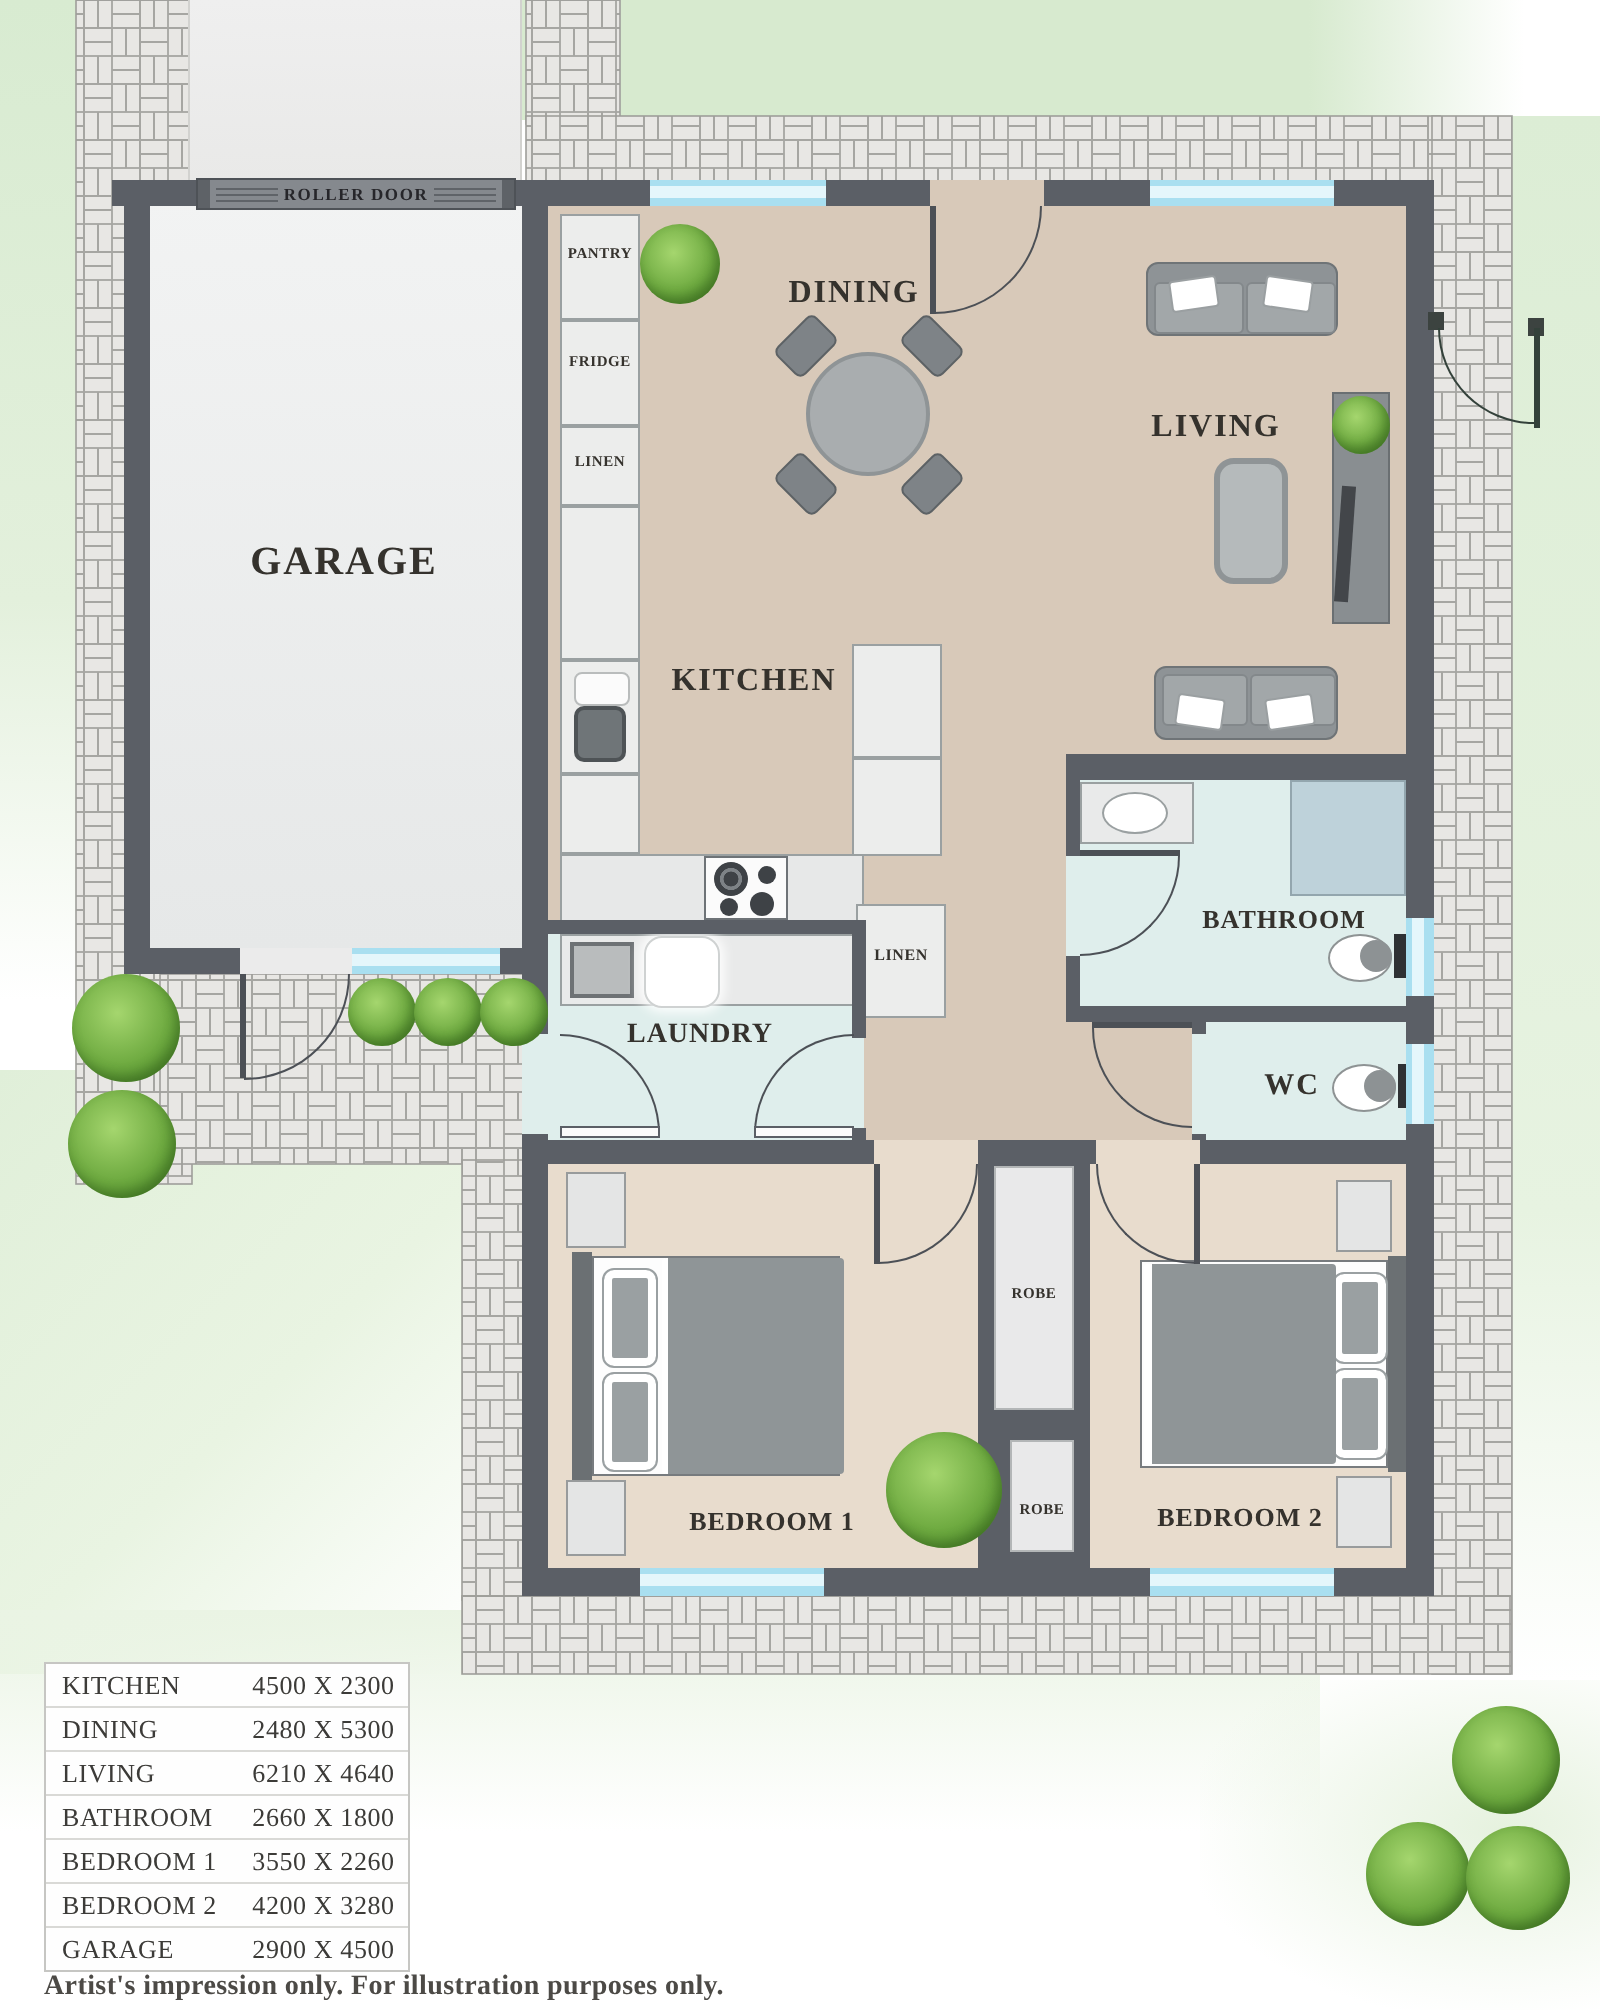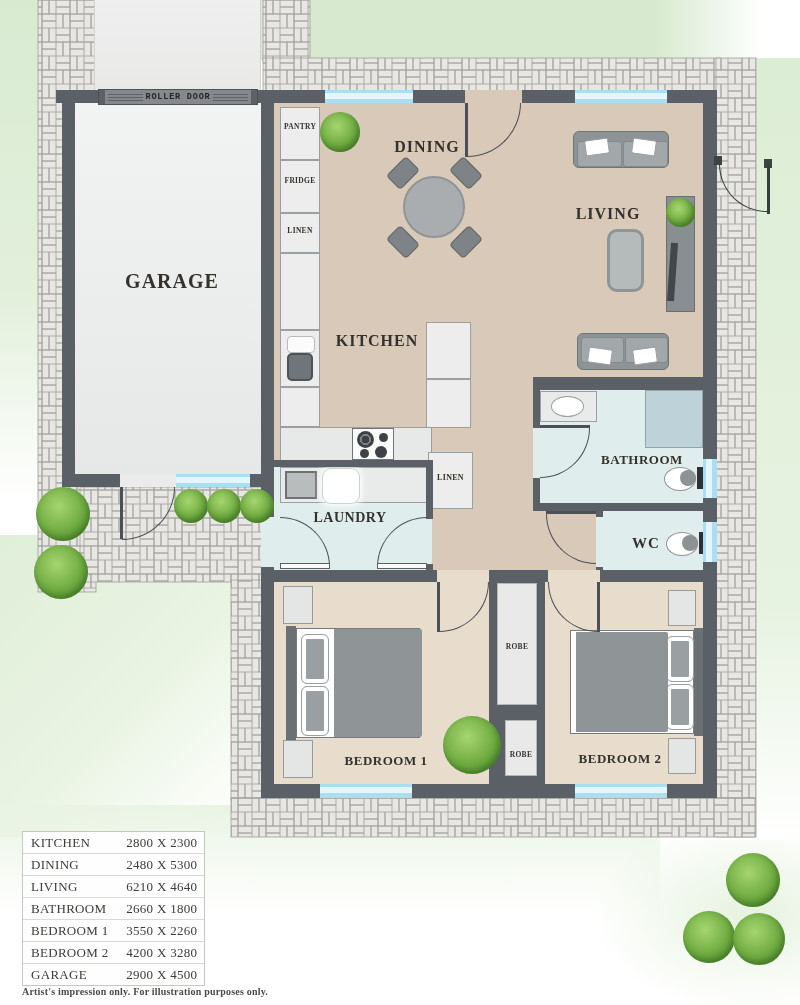--- a/index.html
+++ b/index.html
@@ -27,21 +27,21 @@
   .toil-bowl{position:absolute;background:#fff;border:1.5px solid #8e9394;border-radius:50%;}
   .toil-seat{position:absolute;background:#8d9294;border-radius:50%;}
   .toil-tank{position:absolute;background:#2e3134;}
   #dimtable{position:absolute;left:22px;top:831px;width:183px;background:#fefefe;
             border:1px solid #c6c6c3;box-sizing:border-box;}
   .dim-row{display:flex;height:21px;align-items:center;border-bottom:1px solid #d9d9d6;
            font-size:13px;color:#3c3b38;letter-spacing:.3px;}
   .dim-row:last-child{border-bottom:none;}
   .dim-room{width:55%;padding-left:8px;}
   .dim-size{width:45%;}
-  #disclaimer{position:absolute;left:22px;top:986px;font-size:10px;font-weight:bold;
+  #disclaimer{position:absolute;left:22px;top:986px;font-size:14px;font-weight:bold;
               color:#4c4a46;letter-spacing:.2px;}
   .rollstripe{flex:1;height:7px;margin:0 3px;
               background:repeating-linear-gradient(to bottom,#5f6368 0 1.2px,transparent 1.2px 3px);}
 </style>
 </head>
 <body>
 
 <div id="canvas">
 
   <div class="abs" style="left:90px;top:0;width:672px;height:60px;
@@ -183,21 +183,21 @@
   <div class="wall" style="left:261px;top:570px;width:442px;height:12px;"></div>
   <div class="wall" style="left:533px;top:377px;width:170px;height:13px;"></div>
   <div class="wall" style="left:533px;top:377px;width:7px;height:132px;"></div>
   <div class="wall" style="left:533px;top:503px;width:170px;height:8px;"></div>
   <div class="wall" style="left:596px;top:511px;width:7px;height:61px;"></div>
 
   <div class="abs" style="left:98px;top:89px;width:160px;height:16px;background:#85898e;border:1px solid #4e5257;
               box-sizing:border-box;display:flex;align-items:center;">
     <div style="width:6px;height:100%;background:#5e6267;"></div>
     <div class="rollstripe"></div>
-    <span style="font-size:8.5px;font-weight:bold;color:#26262a;letter-spacing:.8px;font-family:Liberation Mono, monospace;">ROLLER DOOR</span>
+    <span style="font-size:8.5px;font-weight:bold;color:#26262a;letter-spacing:.8px;font-family:Liberation Serif, serif;">ROLLER DOOR</span>
     <div class="rollstripe"></div>
     <div style="width:6px;height:100%;background:#5e6267;"></div>
   </div>
 
   <div class="abs" style="left:465px;top:90px;width:57px;height:13px;background:#d8c9b9;"></div>
   <div class="abs" style="left:120px;top:474px;width:56px;height:13px;background:#ebebeb;"></div>
   <div class="abs" style="left:261px;top:517px;width:13px;height:50px;background:#dfeeec;"></div>
   <div class="abs" style="left:533px;top:428px;width:7px;height:50px;background:#dfeeec;"></div>
   <div class="abs" style="left:596px;top:517px;width:7px;height:50px;background:#dfeeec;"></div>
   <div class="abs" style="left:437px;top:570px;width:52px;height:12px;background:#e8dccd;"></div>
@@ -266,21 +266,21 @@
   <div class="lbl" style="left:587px;top:452px;width:110px;font-size:13px;letter-spacing:.5px;">BATHROOM</div>
   <div class="lbl" style="left:621px;top:535px;width:50px;font-size:15px;">WC</div>
   <div class="lbl" style="left:497px;top:642px;width:40px;font-size:7.5px;letter-spacing:.3px;">ROBE</div>
   <div class="lbl" style="left:505px;top:750px;width:32px;font-size:7.5px;letter-spacing:.3px;">ROBE</div>
   <div class="lbl" style="left:330px;top:753px;width:112px;font-size:13px;letter-spacing:.5px;">BEDROOM 1</div>
   <div class="lbl" style="left:564px;top:751px;width:112px;font-size:13px;letter-spacing:.5px;">BEDROOM 2</div>
 
   <div id="dimtable">
     <div class="dim-row">
       <span class="dim-room">KITCHEN</span>
-      <span class="dim-size">2800 X 2300</span>
+      <span class="dim-size">4500 X 2300</span>
     </div>
     <div class="dim-row">
       <span class="dim-room">DINING</span>
       <span class="dim-size">2480 X 5300</span>
     </div>
     <div class="dim-row">
       <span class="dim-room">LIVING</span>
       <span class="dim-size">6210 X 4640</span>
     </div>
     <div class="dim-row">

